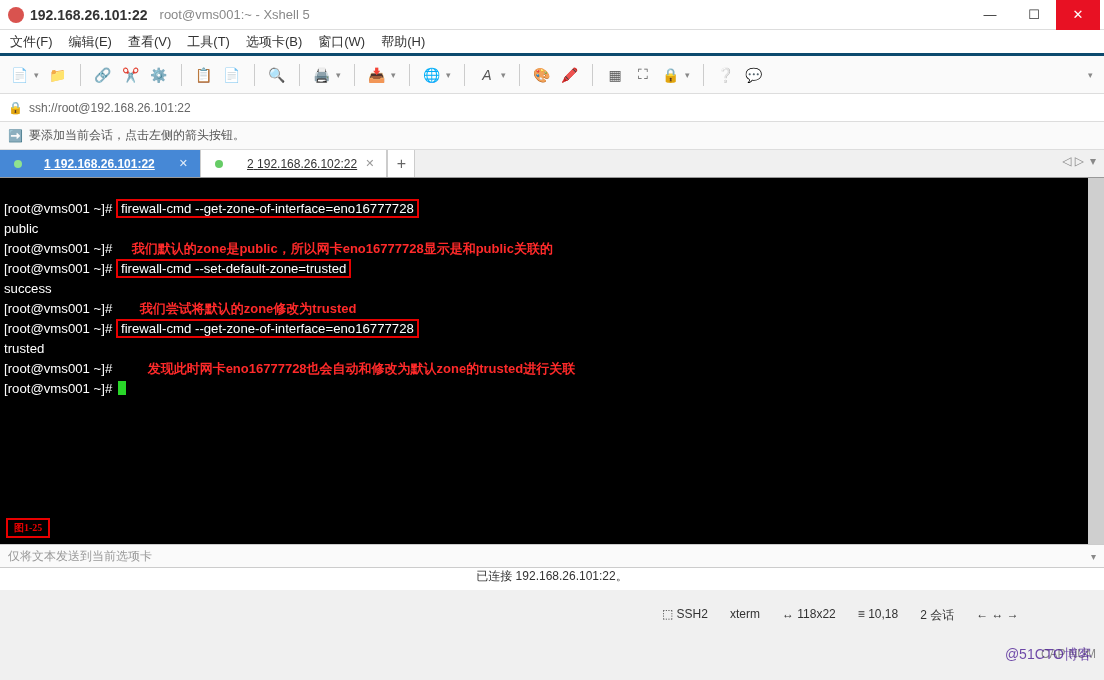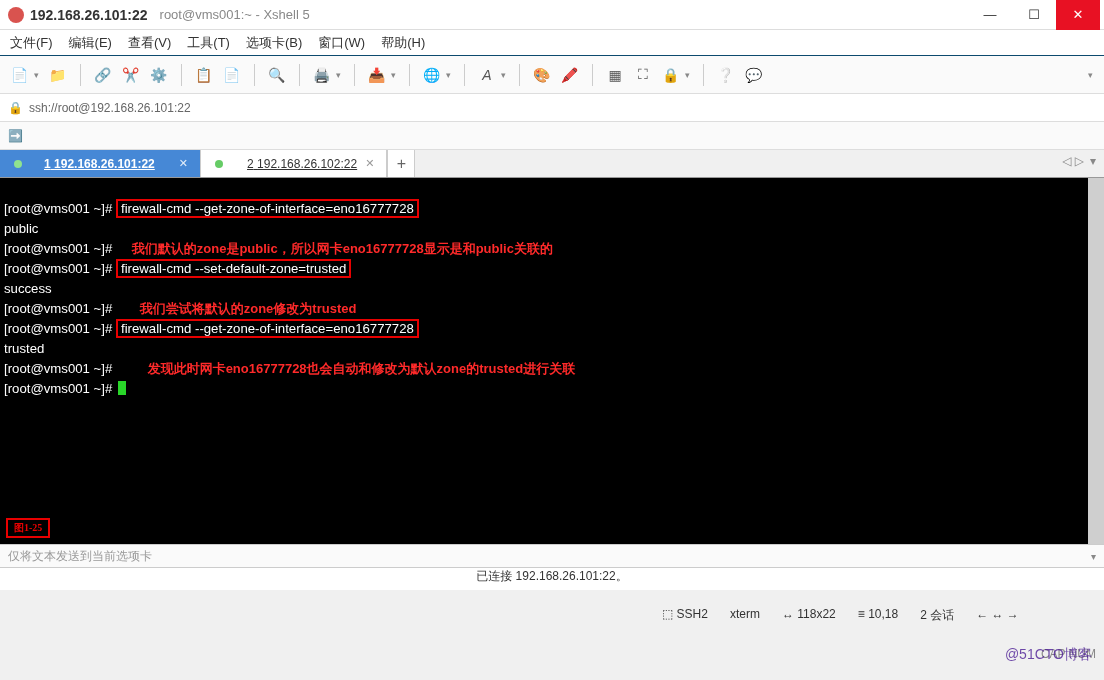--- a/index.html
+++ b/index.html
@@ -8,21 +8,21 @@
   
   .titlebar { height:30px; background:#fff; display:flex; align-items:center; padding:0 4px; border-bottom:1px solid #ddd;}
   .titlebar .app-icon { width:16px; height:16px; background:#d9534f; border-radius:50%; margin:0 6px 0 4px; position:relative;}
   .titlebar .title-main { font-weight:bold; color:#333; font-size:14px;}
   .titlebar .title-sub { color:#888; font-size:13px; margin-left:12px;}
   .titlebar .window-controls { margin-left:auto; display:flex; }
   .win-btn { width:44px; height:30px; display:flex; align-items:center; justify-content:center; color:#333; font-family:Arial; font-size:13px;}
   .win-close { background:#e81123; color:#fff;}
 
   
-  .menubar { height:26px; background:#fff; display:flex; align-items:center; padding-left:10px; gap:16px; border-bottom:1px solid #0c4a6e; font-size:13px; color:#333;}
+  .menubar { height:26px; background:#fff; display:flex; align-items:center; padding-left:10px; gap:16px; border-bottom:3px solid #0c4a6e; font-size:13px; color:#333;}
   .menubar span { cursor:default; }
 
   
   .toolbar { height:38px; background:#fafafa; border-bottom:1px solid #ddd; display:flex; align-items:center; padding:0 8px; gap:4px;}
   .tb-btn { width:24px; height:24px; display:flex; align-items:center; justify-content:center; color:#555; font-size:14px;}
   .tb-sep { width:1px; height:22px; background:#ccc; margin:0 6px;}
   .tb-drop { width:8px; color:#888; font-size:9px; margin-left:-2px;}
 
   
   .addrbar { height:28px; background:#fff; border-bottom:1px solid #ddd; display:flex; align-items:center; padding:0 8px; font-size:12px; color:#666;}
@@ -134,20 +134,21 @@
   <div style="margin-left:auto" class="tb-drop">▾</div>
 </div>
 
 <div class="addrbar">
   <span class="lock">🔒</span>
   <span>ssh://root@192.168.26.101:22</span>
 </div>
 
 <div class="hintbar">
   <span class="arrow-icon">➡️</span>
+  <span>要添加当前会话，点击左侧的箭头按钮。</span>
 </div>
 
 <div class="tabstrip">
   <div class="tab tab-active">
     <span class="dot"></span>
     <span class="tab-label"><span>1</span> <span>192.168.26.101:22</span></span>
     <span class="close-x">✕</span>
   </div>
   <div class="tab tab-inactive">
     <span class="dot"></span>

